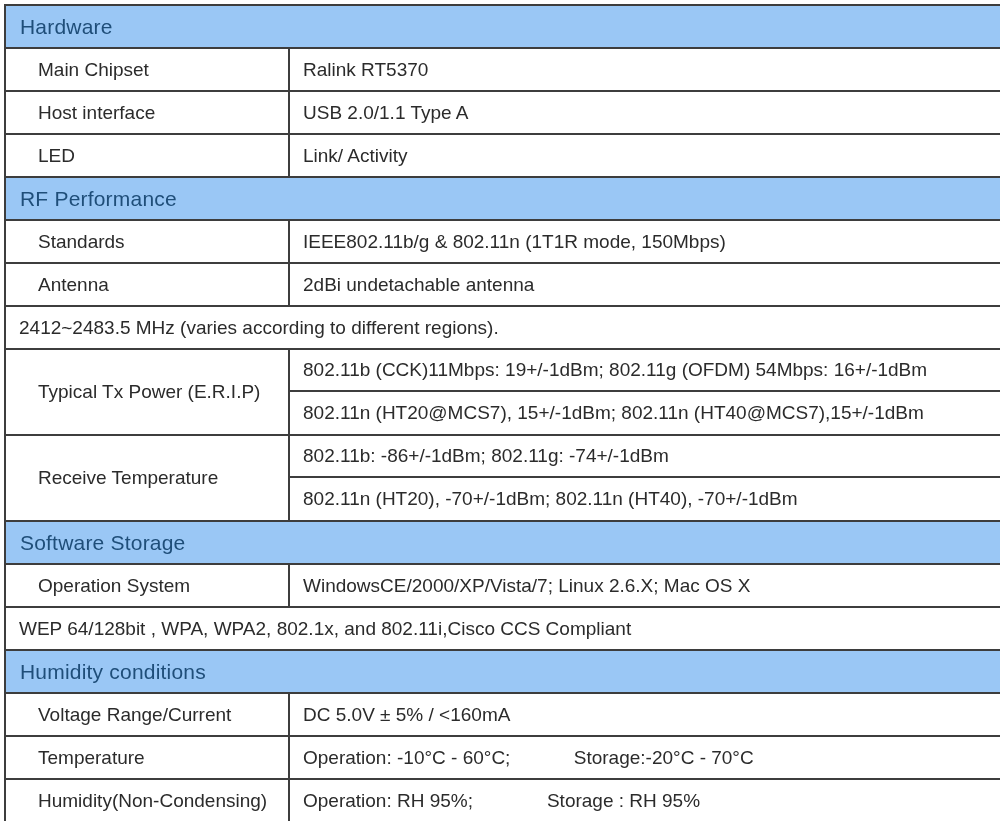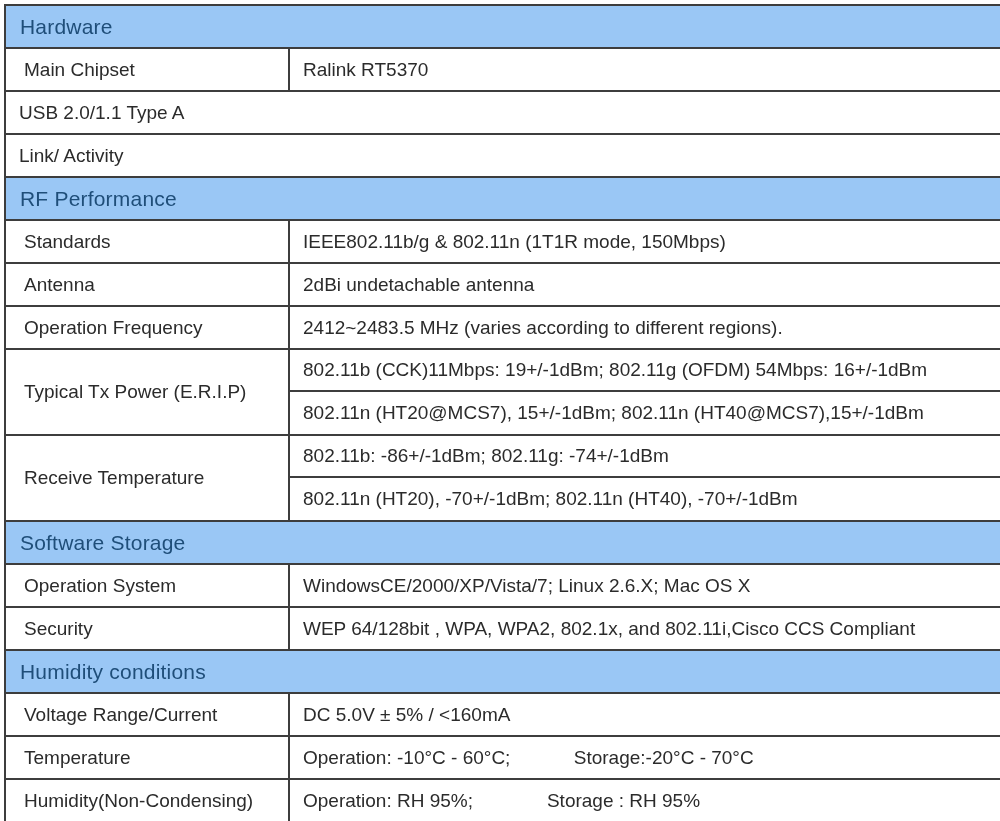--- a/index.html
+++ b/index.html
@@ -45,21 +45,21 @@
     align-items: center;
     color: var(--body-text, #2b2b2b);
     font-size: 19px;
     white-space: pre;
     overflow: hidden;
   }
   .label-cell {
     flex: none;
     width: 284px;
     border-right: 2px solid var(--border, #3d3d3d);
-    padding-left: 18px;
+    padding-left: 32px;
   }
   .value-cell {
     flex: 1;
     padding-left: 13px;
   }
   .value-stack {
     flex: 1;
     display: flex;
     flex-direction: column;
   }
@@ -78,39 +78,40 @@
 <div class="spec-table">
 
   <div class="section-header">
     <span>Hardware</span>
   </div>
   <div class="row single">
     <div class="cell label-cell">Main Chipset</div>
     <div class="cell value-cell">Ralink RT5370</div>
   </div>
   <div class="row single">
+    <div class="cell label-cell">Host interface</div>
     <div class="cell value-cell">USB 2.0/1.1 Type A</div>
   </div>
   <div class="row single">
+    <div class="cell label-cell">LED</div>
     <div class="cell value-cell">Link/ Activity</div>
   </div>
 
   <div class="section-header">
     <span>RF Performance</span>
   </div>
   <div class="row single">
     <div class="cell label-cell">Standards</div>
     <div class="cell value-cell">IEEE802.11b/g &amp; 802.11n (1T1R mode, 150Mbps)</div>
   </div>
   <div class="row single">
     <div class="cell label-cell">Antenna</div>
     <div class="cell value-cell">2dBi undetachable antenna</div>
   </div>
   <div class="row single">
-    <div class="cell label-cell">Operation Frequency</div>
     <div class="cell value-cell">2412~2483.5 MHz (varies according to different regions).</div>
   </div>
   <div class="row merged">
     <div class="cell label-cell">Typical Tx Power (E.R.I.P)</div>
     <div class="value-stack">
       <div class="cell sub-value">802.11b (CCK)11Mbps: 19+/-1dBm; 802.11g (OFDM) 54Mbps: 16+/-1dBm</div>
       <div class="cell sub-value">802.11n (HT20@MCS7), 15+/-1dBm; 802.11n (HT40@MCS7),15+/-1dBm</div>
     </div>
   </div>
   <div class="row merged">
@@ -122,21 +123,20 @@
   </div>
 
   <div class="section-header">
     <span>Software Storage</span>
   </div>
   <div class="row single">
     <div class="cell label-cell">Operation System</div>
     <div class="cell value-cell">WindowsCE/2000/XP/Vista/7; Linux 2.6.X; Mac OS X</div>
   </div>
   <div class="row single">
-    <div class="cell label-cell">Security</div>
     <div class="cell value-cell">WEP 64/128bit , WPA, WPA2, 802.1x, and 802.11i,Cisco CCS Compliant</div>
   </div>
 
   <div class="section-header">
     <span>Humidity conditions</span>
   </div>
   <div class="row single">
     <div class="cell label-cell">Voltage Range/Current</div>
     <div class="cell value-cell">DC 5.0V ± 5% / &lt;160mA</div>
   </div>

